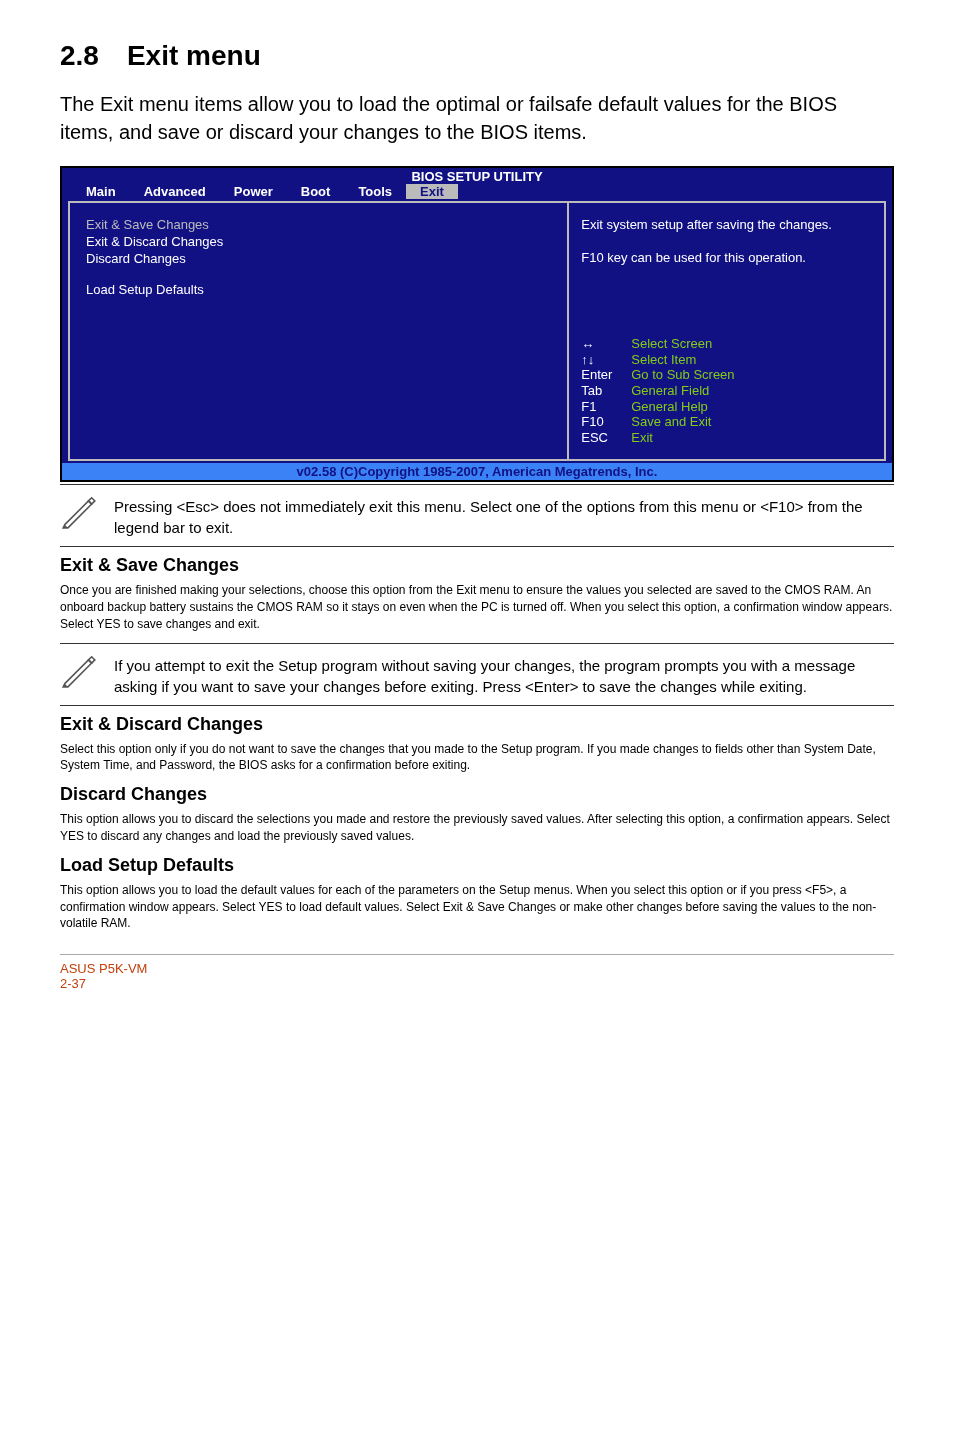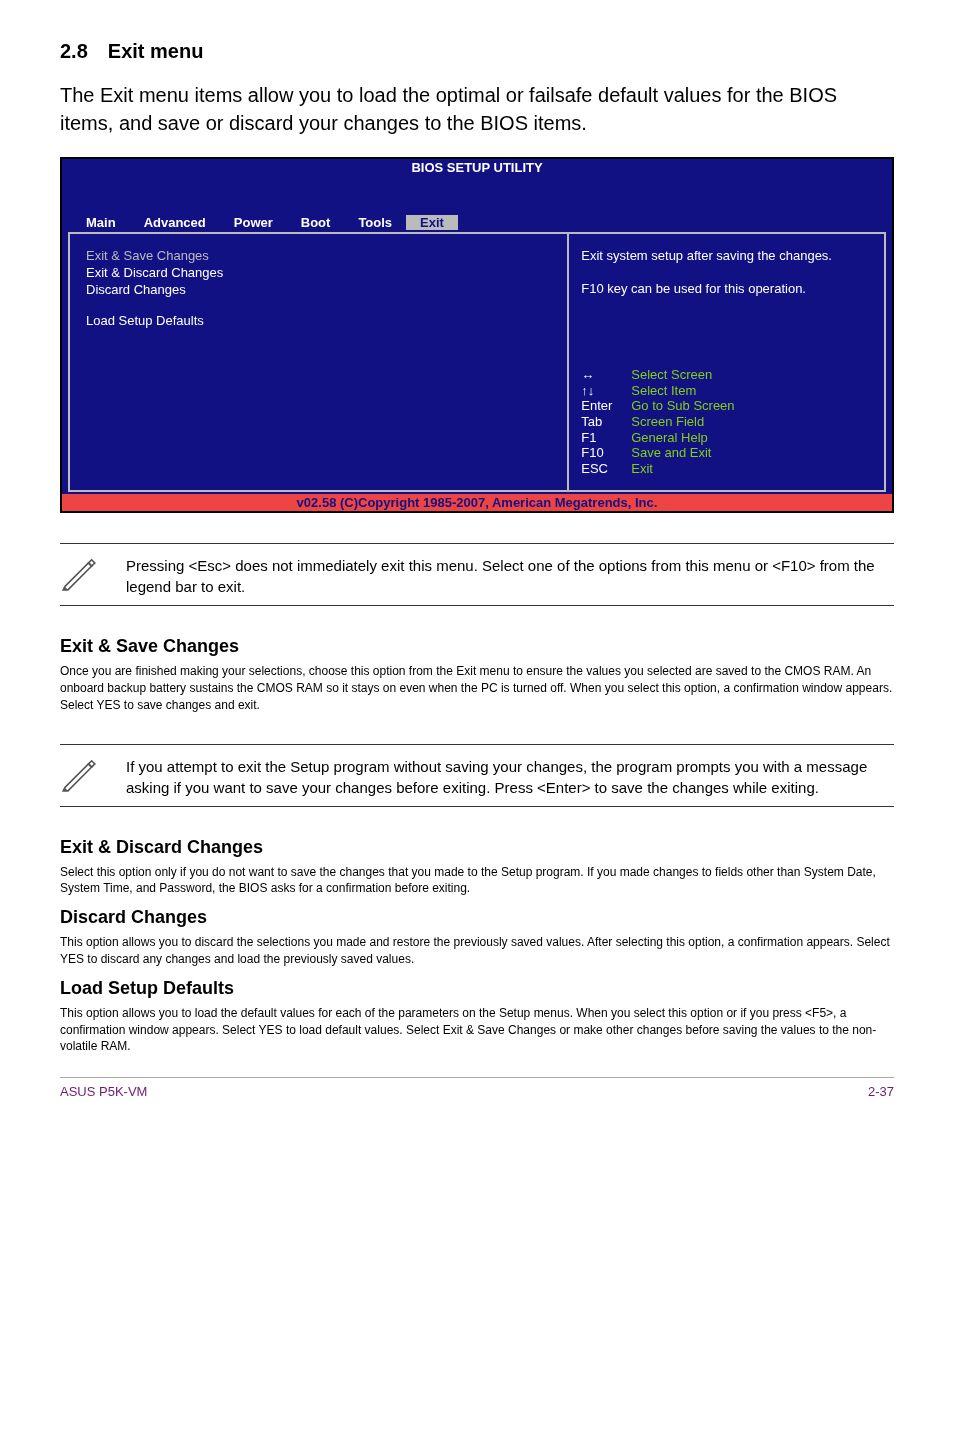--- a/index.html
+++ b/index.html
@@ -4,21 +4,21 @@
   <style>
     * { margin: 0; padding: 0; box-sizing: border-box; }
     body {
       font-family: Arial, Helvetica, sans-serif;
       background: #fff;
       width: 954px;
       padding: 40px 60px 30px 60px;
       color: #000;
     }
     h1.page-title {
-      font-size: 20px;
+      font-size: 28px;
       font-weight: bold;
       margin-bottom: 18px;
     }
     p.intro {
       font-size: 20px;
       line-height: 1.4;
       margin-bottom: 20px;
     }
     
     .bios-window {
@@ -41,21 +41,20 @@
       background: #111184;
       color: #fff;
       display: flex;
       gap: 0;
       padding: 0 10px 2px 10px;
       font-weight: bold;
     }
     .bios-menu-item {
       padding: 0 14px;
       white-space: pre;
-      margin-top: 40px;
     }
     .bios-menu-item.active {
       background: #bbb;
       color: #111184;
     }
     .bios-body {
       display: flex;
       border: 2px solid #bbb;
       margin: 0 6px 2px 6px;
       background: #111184;
@@ -90,35 +89,35 @@
     }
     .bios-nav .row {
       display: flex;
     }
     .bios-nav .key {
       width: 50px;
       color: #fff;
     }
     .bios-nav .desc { color: #84cc16; }
     .bios-footer {
-      background: #ef4444;
+      background: #3b82f6;
       color: #111184;
       text-align: center;
       font-weight: bold;
       padding: 1px 0;
     }
     
     .note {
       display: flex;
-      align-items: flex-end;
-      gap: 28px;
+      align-items: flex-start;
+      gap: 16px;
       border-top: 1px solid #333;
       border-bottom: 1px solid #333;
       padding: 8px 0;
-      margin: 30px 0;
+      margin: 2px 0;
     }
     .note .icon svg { width: 38px; height: 38px; }
     .note .text {
       font-size: 15px;
       line-height: 1.4;
       padding-top: 3px;
     }
     h2.section {
       font-size: 18px;
       font-weight: bold;
@@ -130,21 +129,22 @@
       line-height: 1.4;
       margin-bottom: 10px;
     }
     .footer {
       border-top: 1px solid #aaa;
       margin-top: 22px;
       padding-top: 6px;
       display: flex;
       justify-content: space-between;
       font-size: 13px;
-      color: #701a75;
+      color: #c2410c;
+      flex-direction: column;
     }
   </style>
 </head>
 <body>
 
 <h1 class="page-title">2.8 Exit menu</h1>
 <p class="intro">The Exit menu items allow you to load the optimal or failsafe default values for the BIOS items, and save or discard your changes to the BIOS items.</p>
 
 <div class="bios-window">
   <div class="bios-title-bar">BIOS SETUP UTILITY</div>
@@ -176,21 +176,21 @@
         <div class="row">
             <span class="key">↑↓</span>
             <span class="desc">Select Item</span>
           </div>
         <div class="row">
             <span class="key">Enter</span>
             <span class="desc">Go to Sub Screen</span>
           </div>
         <div class="row">
             <span class="key">Tab</span>
-            <span class="desc">Screen Field</span>
+            <span class="desc">General Field</span>
           </div>
         <div class="row">
             <span class="key">F1</span>
             <span class="desc">General Help</span>
           </div>
         <div class="row">
             <span class="key">F10</span>
             <span class="desc">Save and Exit</span>
           </div>
         <div class="row">

